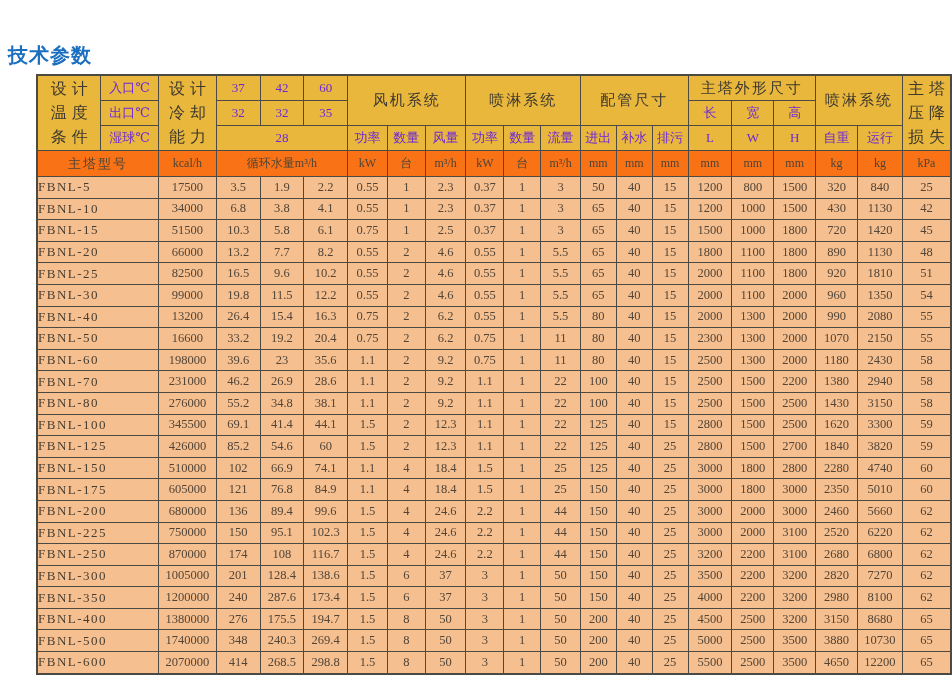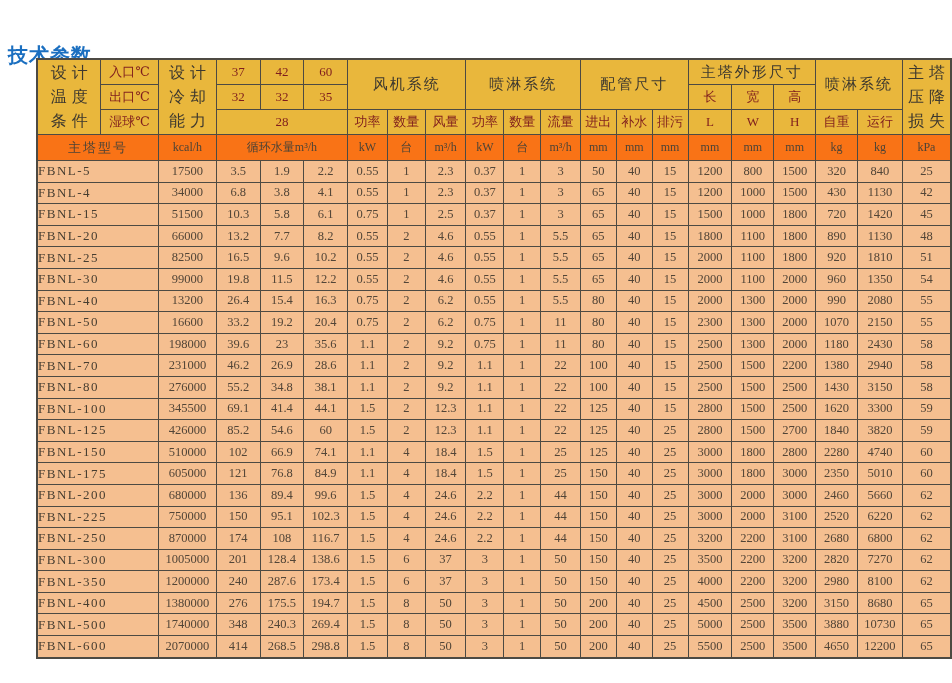--- a/index.html
+++ b/index.html
@@ -8,37 +8,37 @@
     font-family:"Liberation Serif","DejaVu Serif",serif;
     -webkit-font-smoothing:antialiased;
   }
   .page { position:relative; width:952px; height:683px;margin-top:36px; }
   .page-title {
     position:absolute; left:8px; top:6px;
     font-family:"Liberation Sans","DejaVu Sans",sans-serif;
     font-size:20px; font-weight:bold; color:#1b6fc0; letter-spacing:1px;
   }
   table.spec {
-    position:absolute; left:36px; top:22px;
+    position:absolute; left:36px; top:38px;
     border-collapse:collapse; table-layout:fixed;
     border:2px solid #4d4a43;
   }
   .spec th, .spec td {
     border:1px solid #4d4a43;
     text-align:center; vertical-align:middle;
     padding:0; overflow:hidden; white-space:nowrap;
     font-weight:normal;
   }
   
   .spec thead tr.gold th { background:#e9b73c; height:24px; }
   .spec thead tr.unit-row td { background:#f97316; height:25px; font-size:12px; color:#4c4336; }
   
   .head-main { font-size:15px; color:#3d382f; letter-spacing:2px; }
   .head-3line span { display:block; line-height:24px; font-size:16px; color:#3d382f; letter-spacing:5px; padding-left:5px; }
-  .head-sub-b { font-size:13px; color:#7f1d1d; font-weight:bold; }
+  .head-sub-b { font-size:13px; color:#6d28d9; font-weight:bold; }
   
   .spec tbody td {
     background:#f5bf90; height:20.6px;
     font-size:12.5px; color:#524537;
   }
   .spec tbody td.model {
     text-align:left; letter-spacing:1.5px; font-size:13px; color:#463d30;
   }
   .note {
     position:absolute; left:8px; top:648px;
@@ -168,21 +168,21 @@
           <td>40</td>
           <td>15</td>
           <td>1200</td>
           <td>800</td>
           <td>1500</td>
           <td>320</td>
           <td>840</td>
           <td>25</td>
         </tr>
         <tr>
-          <td colspan="2" class="model">FBNL-4</td>
+          <td colspan="2" class="model">FBNL-10</td>
           <td>34000</td>
           <td>6.8</td>
           <td>3.8</td>
           <td>4.1</td>
           <td>0.55</td>
           <td>1</td>
           <td>2.3</td>
           <td>0.37</td>
           <td>1</td>
           <td>3</td>

